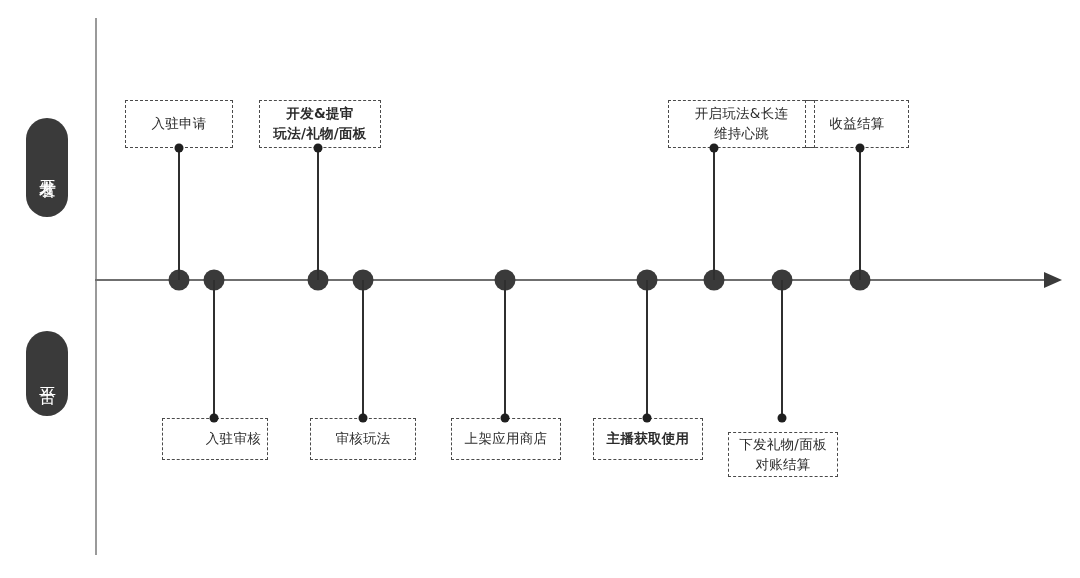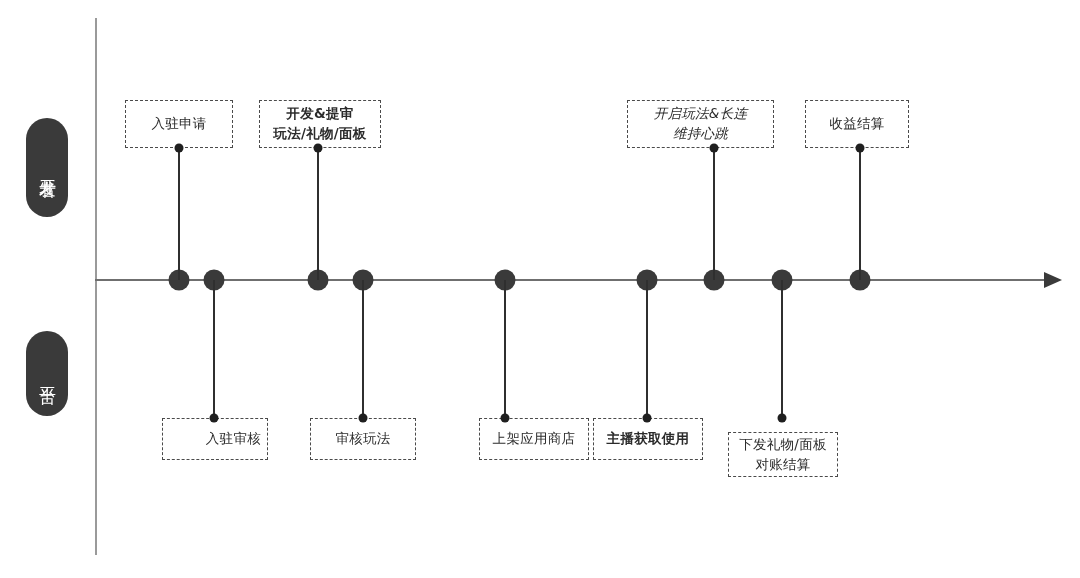--- a/index.html
+++ b/index.html
@@ -121,33 +121,33 @@
       </div>
       <div class="stem" style="left: 318px; top: 148px; height: 132px;"></div>
       <div class="stem-dot" style="left: 318px; top: 148px;"></div>
       <div class="axis-dot" style="left: 363px;"></div>
       <div class="node-box" style="left: 310px; top: 418px; width: 106px; height: 42px;">
         <span>审核玩法</span>
       </div>
       <div class="stem" style="left: 363px; top: 280px; height: 138px;"></div>
       <div class="stem-dot" style="left: 363px; top: 418px;"></div>
       <div class="axis-dot" style="left: 505px;"></div>
-      <div class="node-box" style="left: 451px; top: 418px; width: 110px; height: 42px; margin-left: 28px;">
+      <div class="node-box" style="left: 451px; top: 418px; width: 110px; height: 42px;">
         <span>上架应用商店</span>
       </div>
       <div class="stem" style="left: 505px; top: 280px; height: 138px;"></div>
       <div class="stem-dot" style="left: 505px; top: 418px;"></div>
       <div class="axis-dot" style="left: 647px;"></div>
       <div class="node-box" style="left: 593px; top: 418px; width: 110px; height: 42px; font-weight: bold;">
         <span>主播获取使用</span>
       </div>
       <div class="stem" style="left: 647px; top: 280px; height: 138px;"></div>
       <div class="stem-dot" style="left: 647px; top: 418px;"></div>
       <div class="axis-dot" style="left: 714px;"></div>
-      <div class="node-box" style="left: 627px; top: 100px; width: 147px; height: 48px; font-style: italic;">
+      <div class="node-box" style="left: 668px; top: 100px; width: 147px; height: 48px;">
         <span>开启玩法&amp;长连
 维持心跳</span>
       </div>
       <div class="stem" style="left: 714px; top: 148px; height: 132px;"></div>
       <div class="stem-dot" style="left: 714px; top: 148px;"></div>
       <div class="axis-dot" style="left: 782px;"></div>
       <div class="node-box" style="left: 728px; top: 432px; width: 110px; height: 45px; align-items: center;">
         <span>下发礼物/面板
 对账结算</span>
       </div>

